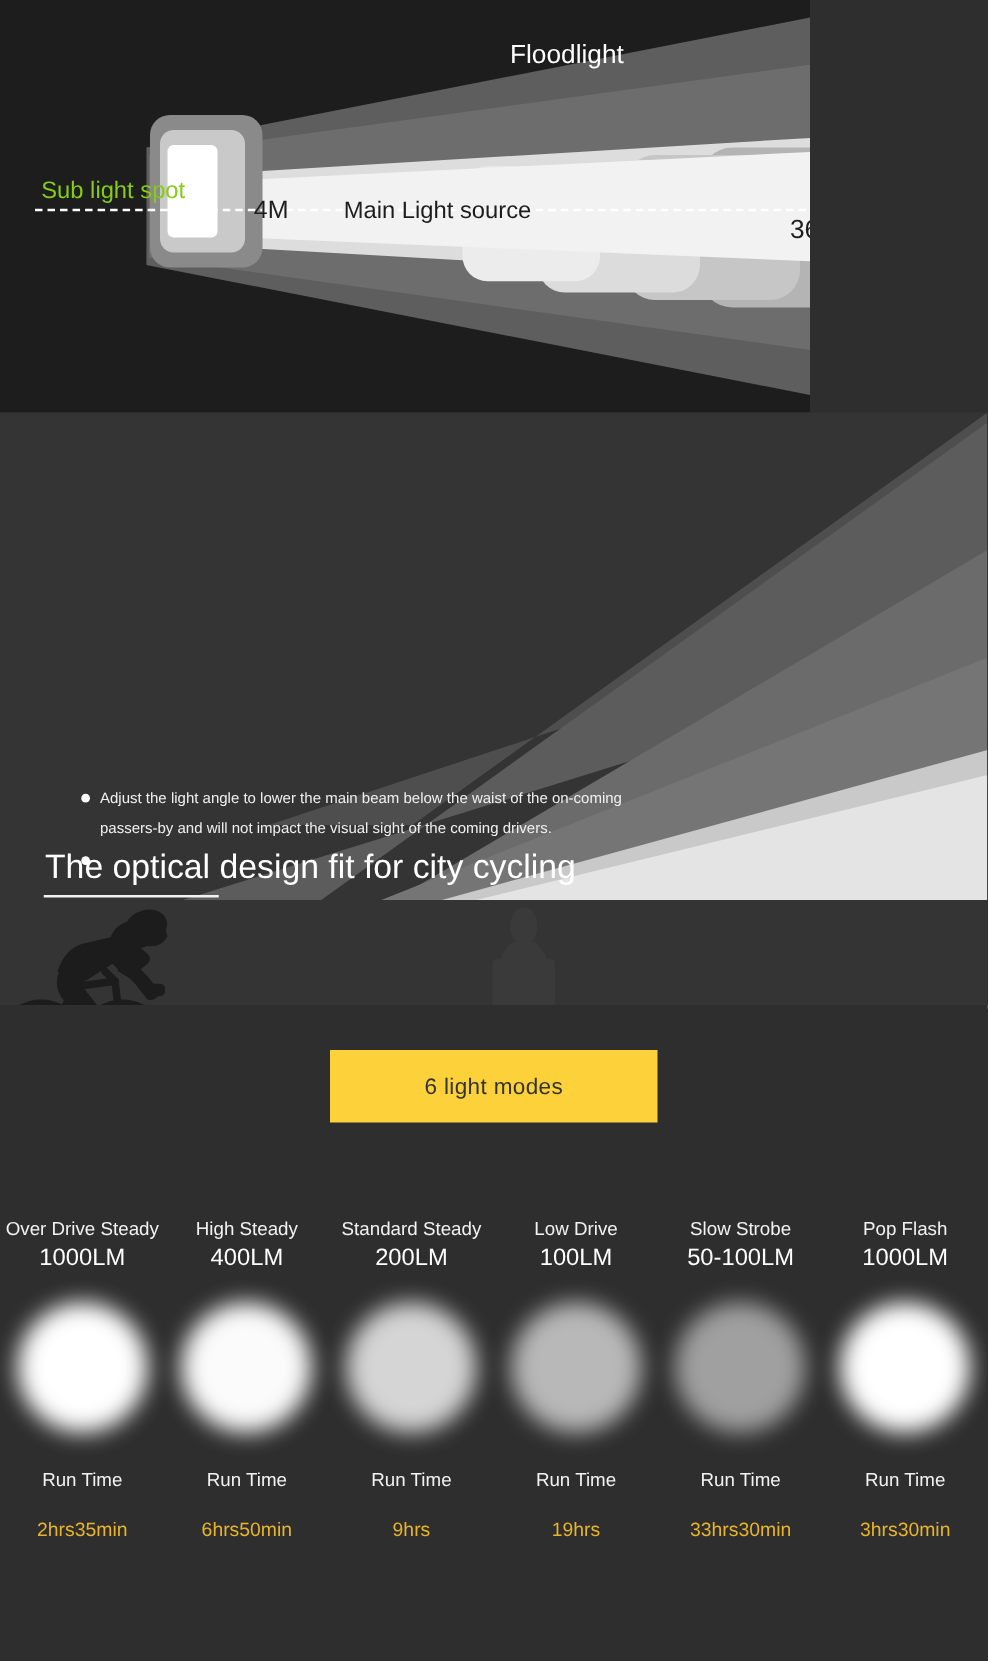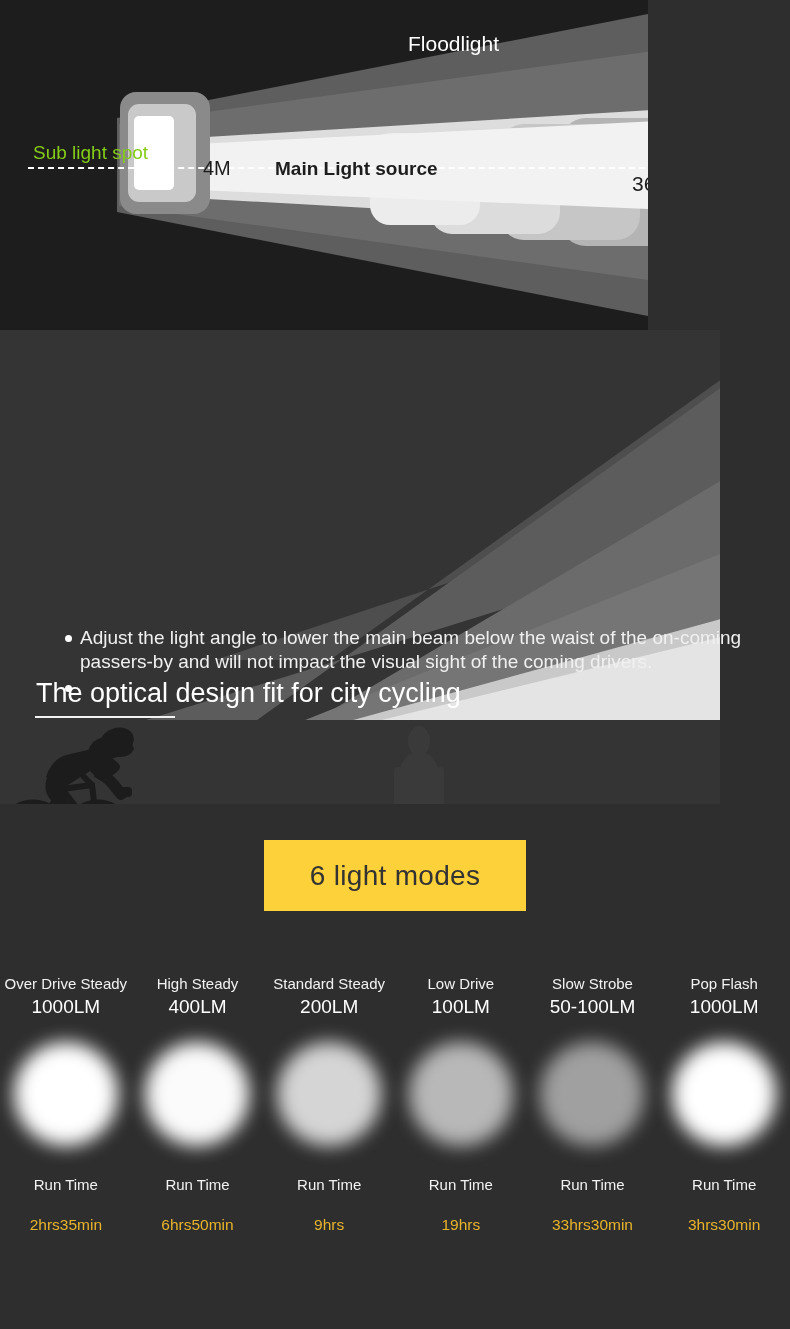--- a/index.html
+++ b/index.html
@@ -56,26 +56,26 @@
   }
 
   .dash-line{
     position:absolute; left:28px; top:167px; width:737px; height:0;
     border-top:2px dashed #ffffff;
   }
   .lbl{ position:absolute; white-space:nowrap; }
   #lbl-floodlight{ left:408px; top:32px; font-size:21px; color:#ffffff; }
   #lbl-sublight { left:33px;  top:142px; font-size:19px; color:#84cc16; }
   #lbl-4m       { left:203px; top:157px; font-size:20px; color:#1d1d1d; }
-  #lbl-mainlight{ left:275px; top:158px; font-size:19px; color:#1d1d1d;font-weight:bold; }
+  #lbl-mainlight{ left:275px; top:158px; font-size:19px; color:#1d1d1d; }
   #lbl-25m      { left:632px; top:172px; font-size:21px; color:#1d1d1d; }
 
   
   #cycling-section{
-    position:relative; width:720px; height:474px; background:#343434; overflow:hidden;
+    position:relative; width:790px; height:474px; background:#343434; overflow:hidden;
   }
   #scene-title{
     position:absolute; left:36px; top:348px; font-size:27px; color:#fff;
     z-index:8; white-space:nowrap;
   }
   .wedge{ position:absolute; left:0; top:0; width:790px; height:390px; }
   .wedge.w-upper  { background:#4e4e4e; clip-path:polygon(790px 0px, 790px 140px, 215px 330px, 330px 330px); }
   .wedge.w-upper2 { background:#5c5c5c; clip-path:polygon(790px 8px,  790px 190px, 130px 395px, 250px 395px); }
   .wedge.w-upper3 { background:#6b6b6b; clip-path:polygon(790px 110px,790px 250px, 128px 452px, 210px 452px); }
   .wedge.w-mid    { background:#757575; clip-path:polygon(790px 196px,790px 300px, 128px 452px, 150px 452px); }
@@ -94,30 +94,30 @@
   #cyclist{ position:absolute; left:0px; top:385px; width:200px; height:166px; z-index:6; }
   #pedestrian{ position:absolute; left:390px; top:395px; width:58px; height:200px; z-index:5; }
 
   
   #bullets{ position:absolute; left:65px; top:626px; width:680px; z-index:9; }
   .bullet-row{ display:flex; align-items:flex-start; margin-bottom:2px; }
   .bullet-dot{
     width:7px; height:7px; border-radius:50%; background:#ffffff;
     margin:9px 8px 0 0; flex:0 0 auto;
   }
-  .bullet-text{ font-size:19px; line-height:24px; color:#f0f0f0; }
+  .bullet-text{ font-size:12px; line-height:24px; color:#f0f0f0; }
 
   .divider{ position:absolute; left:0; width:790px; height:3px; background:#ffffff; }
 
   
   #modes-section{ position:relative; width:790px; height:522px; background:#2e2e2e; }
   #modes-banner{
-    position:absolute; left:264px; top:840px; width:262px; height:71px;
+    position:absolute; left:264px; top:840px; width:262px; height:58px;
     background:#fcd139; color:#333; display:flex; align-items:center; justify-content:center;
-    font-size:28px; letter-spacing:.3px;
+    font-size:18px; letter-spacing:.3px;
   }
   #modes-grid{
     position:absolute; left:0; top:975px; width:790px;
     display:grid; grid-template-columns:repeat(6,1fr);
   }
   .mode-cell{ display:flex; flex-direction:column; align-items:center; }
   .mode-name{ font-size:15px; color:#f2f2f2; white-space:nowrap; }
   .mode-lm  { font-size:19px; color:#ffffff; margin-top:4px; }
   .mode-glow{
     width:104px; height:104px; border-radius:50%; margin-top:24px;

